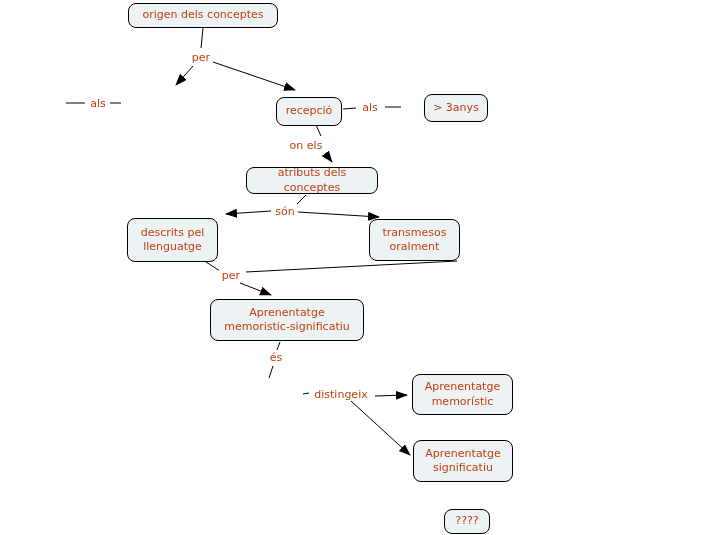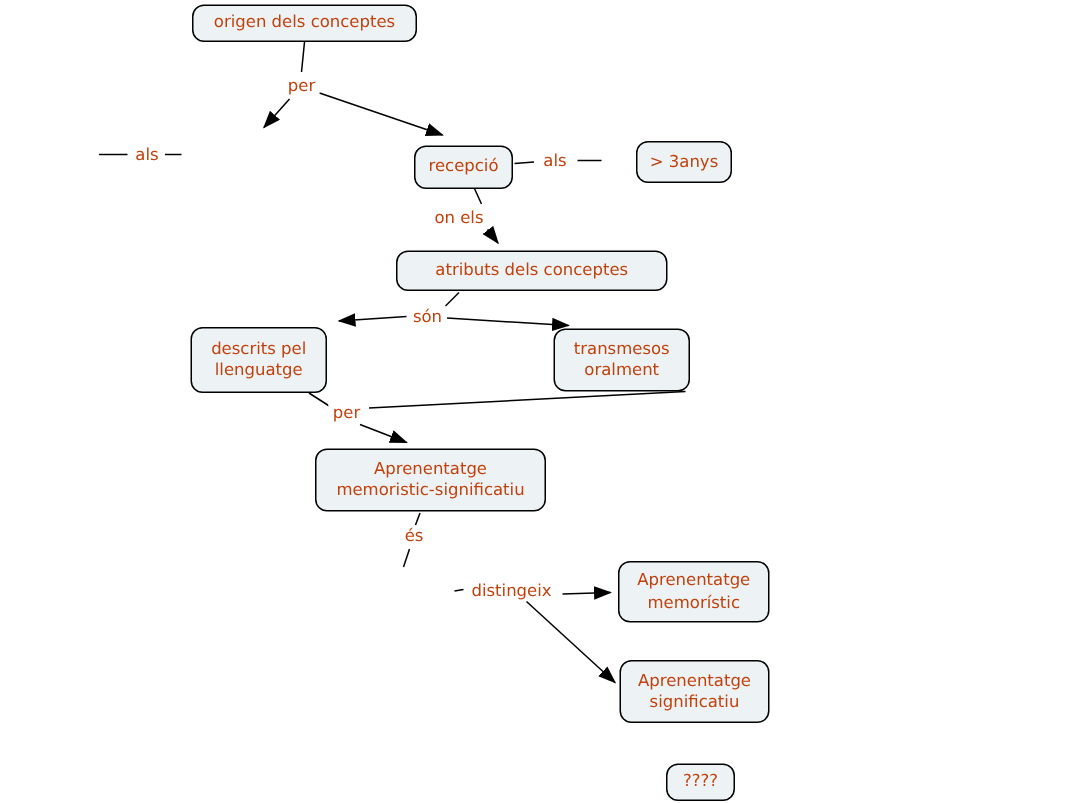--- a/index.html
+++ b/index.html
@@ -95,21 +95,21 @@
   </svg>
 
   <div class="node" style="left:128px; top:3px; width:150px; height:25px;">origen dels conceptes</div>
 
 
 
   <div class="node" style="left:276px; top:97px; width:66px; height:29px;">recepció</div>
 
   <div class="node" style="left:402px; top:94px; width:64px; height:28px;margin-left:22px;">&gt; 3anys</div>
 
-  <div class="node" style="left:264px; top:167px; width:181px; height:27px;">atributs dels conceptes</div>
+  <div class="node" style="left:246px; top:167px; width:132px; height:27px;">atributs dels conceptes</div>
 
   <div class="node" style="left:369px; top:219px; width:91px; height:42px;">transmesos
 oralment</div>
 
   <div class="node" style="left:127px; top:218px; width:91px; height:44px;">descrits pel
 llenguatge</div>
 
   <div class="node" style="left:210px; top:299px; width:154px; height:42px;">Aprenentatge
 memoristic-significatiu</div>
 

